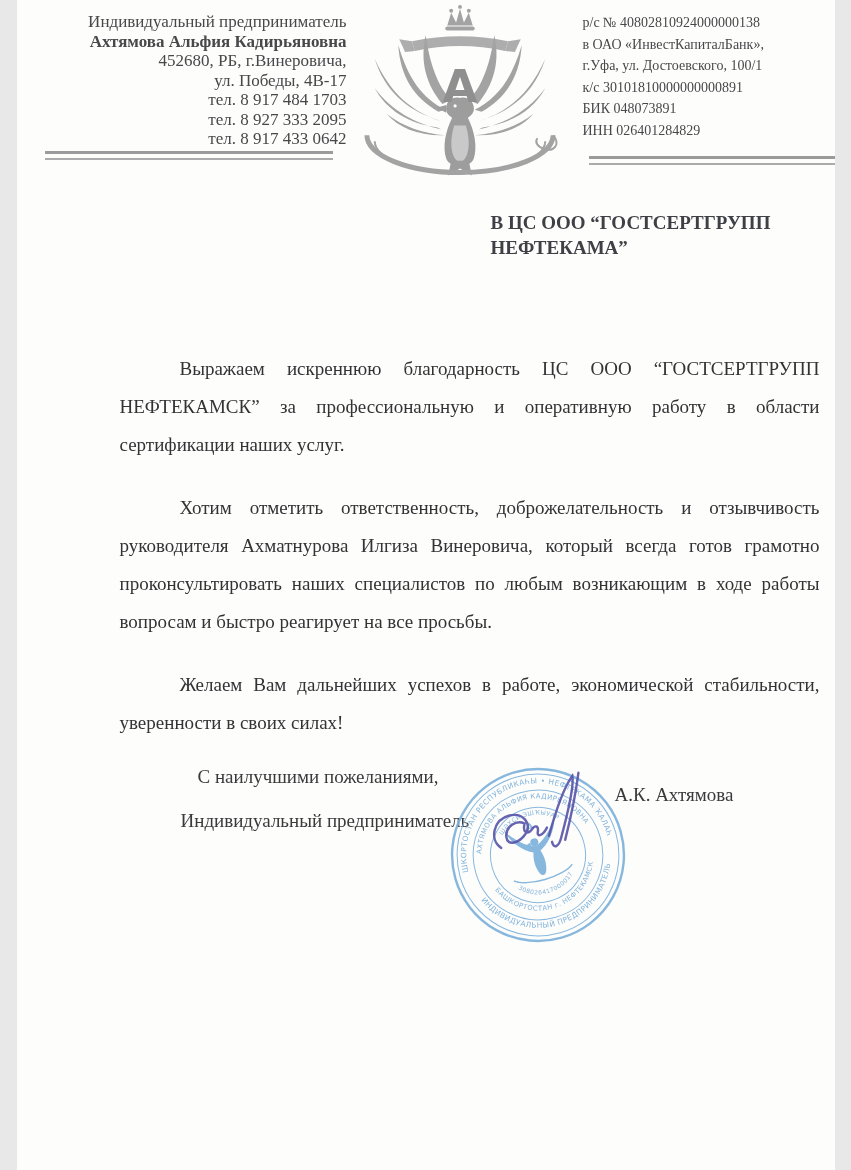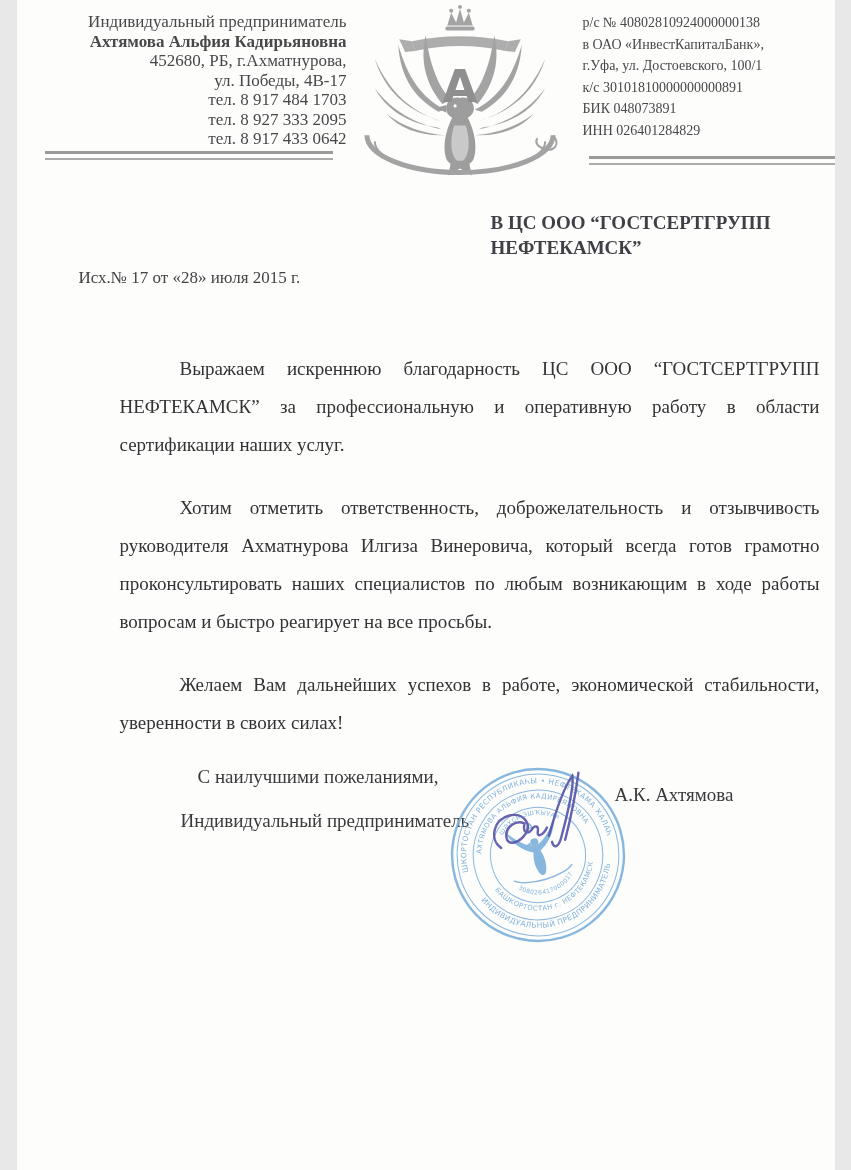--- a/index.html
+++ b/index.html
@@ -49,21 +49,21 @@
   .signature svg{width:100%;height:100%;}
 </style>
 </head>
 <body>
 
 <div class="page">
 
   <div class="hdr-left">
     <div>Индивидуальный предприниматель</div>
     <div class="name">Ахтямова Альфия Кадирьяновна</div>
-    <div>452680, РБ, г.Ахматнурова,</div>
+    <div>452680, РБ, г.Винеровича,</div>
     <div>ул. Победы, 4В-17</div>
     <div>тел. 8  917 484 1703</div>
     <div>тел. 8 927 333 2095</div>
     <div>тел. 8 917 433 0642</div>
   </div>
 
   <div class="hdr-right">
     <div>р/с № 40802810924000000138</div>
     <div>в ОАО «ИнвестКапиталБанк»,</div>
     <div>г.Уфа, ул. Достоевского, 100/1</div>
@@ -119,24 +119,23 @@
 
       <text x="115" y="102" text-anchor="middle" font-family="DejaVu Sans, sans-serif" font-size="46" font-weight="bold" fill="#8f8f8f">А</text>
     </svg>
   </div>
 
   <div class="rule rule-left"></div>
   <div class="rule rule-right"></div>
 
   <div class="addressee">
     <div>В ЦС ООО “ГОСТСЕРТГРУПП</div>
-    <div>НЕФТЕКАМСК”</div>
-  </div>
-
-  <div class="ref-line">Исх.№ 17  от   «28» июля 2015 г.</div>
+    <div>НЕФТЕКАМА”</div>
+  </div>
+
 
   <div class="body-text">
     <p>Выражаем искреннюю благодарность ЦС ООО “ГОСТСЕРТГРУПП НЕФТЕКАМСК” за профессиональную и оперативную работу в области сертификации наших услуг.</p>
     <p>Хотим отметить ответственность, доброжелательность и отзывчивость руководителя Ахматнурова Илгиза Винеровича, который всегда готов грамотно проконсультировать наших  специалистов по любым возникающим в ходе работы вопросам и быстро реагирует на все просьбы.</p>
     <p>Желаем Вам дальнейших успехов в работе, экономической стабильности, уверенности в своих силах!</p>
   </div>
 
   <div class="closing">С наилучшими пожеланиями,</div>
   <div class="signer-title">Индивидуальный предприниматель</div>
   <div class="signer-name">А.К. Ахтямова</div>

